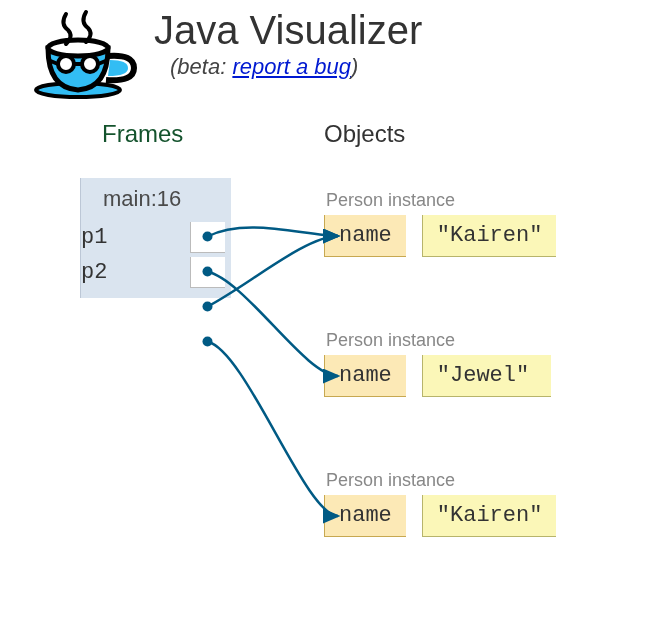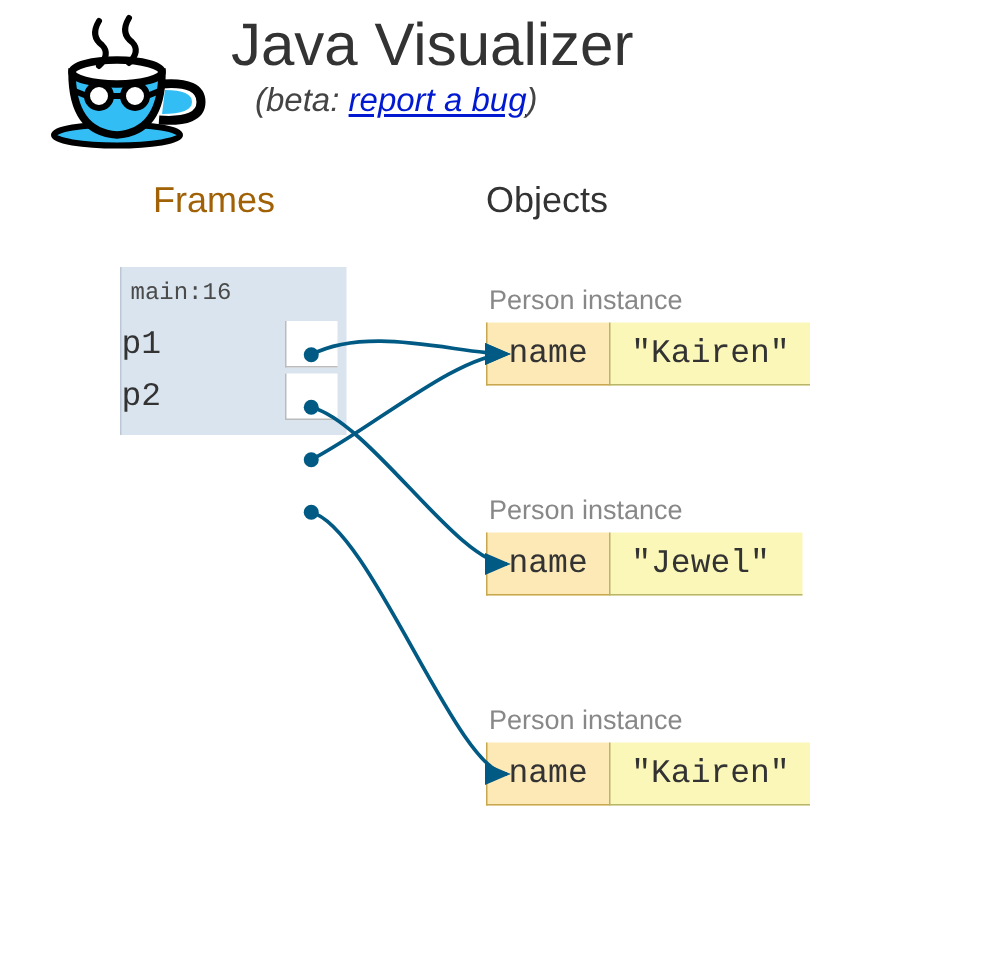--- a/index.html
+++ b/index.html
@@ -47,44 +47,44 @@
   .col-headers {
     position: absolute;
     top: 120px;
     left: 0;
     width: 100%;
   }
   .col-headers .frames-h {
     position: absolute;
     left: 102px;
     font-size: 24px;
-    color: #a16207;
+    color: #14532d;
   }
   .col-headers .objects-h {
     position: absolute;
     left: 324px;
     font-size: 24px;
     color: #333;
   }
 
   
   .frame {
     position: absolute;
     top: 178px;
     left: 80px;
     width: 150px;
     background: #dae4ef;
     border-left: 1px solid #bcc7d6;
     padding-bottom: 8px;
   }
   .frame-title {
-    font-family: Liberation Mono, monospace;
-    font-size: 16px;
+    font-family: Liberation Sans, sans-serif;
+    font-size: 22px;
     color: #4a4a4a;
-    padding: 8px 8px 8px 6px;
+    padding: 8px 8px 8px 22px;
   }
   .var-row {
     display: flex;
     align-items: center;
     justify-content: space-between;
     padding: 2px 6px 2px 0;
   }
   .var-label {
     font-family: "Courier New", monospace;
     font-size: 22px;
@@ -107,20 +107,21 @@
     left: 324px;
   }
   .obj .obj-title {
     font-size: 18px;
     color: #888;
     margin-bottom: 4px;
     margin-left: 2px;
   }
   .obj-row {
     display: flex;
+    gap: 16px;
   }
   .cell-key {
     background: #fce9b6;
     border-left: 1px solid #c7a851;
     border-bottom: 1px solid #c7a851;
     font-family: "Courier New", monospace;
     font-size: 22px;
     color: #333;
     padding: 8px 14px;
     min-width: 52px;

